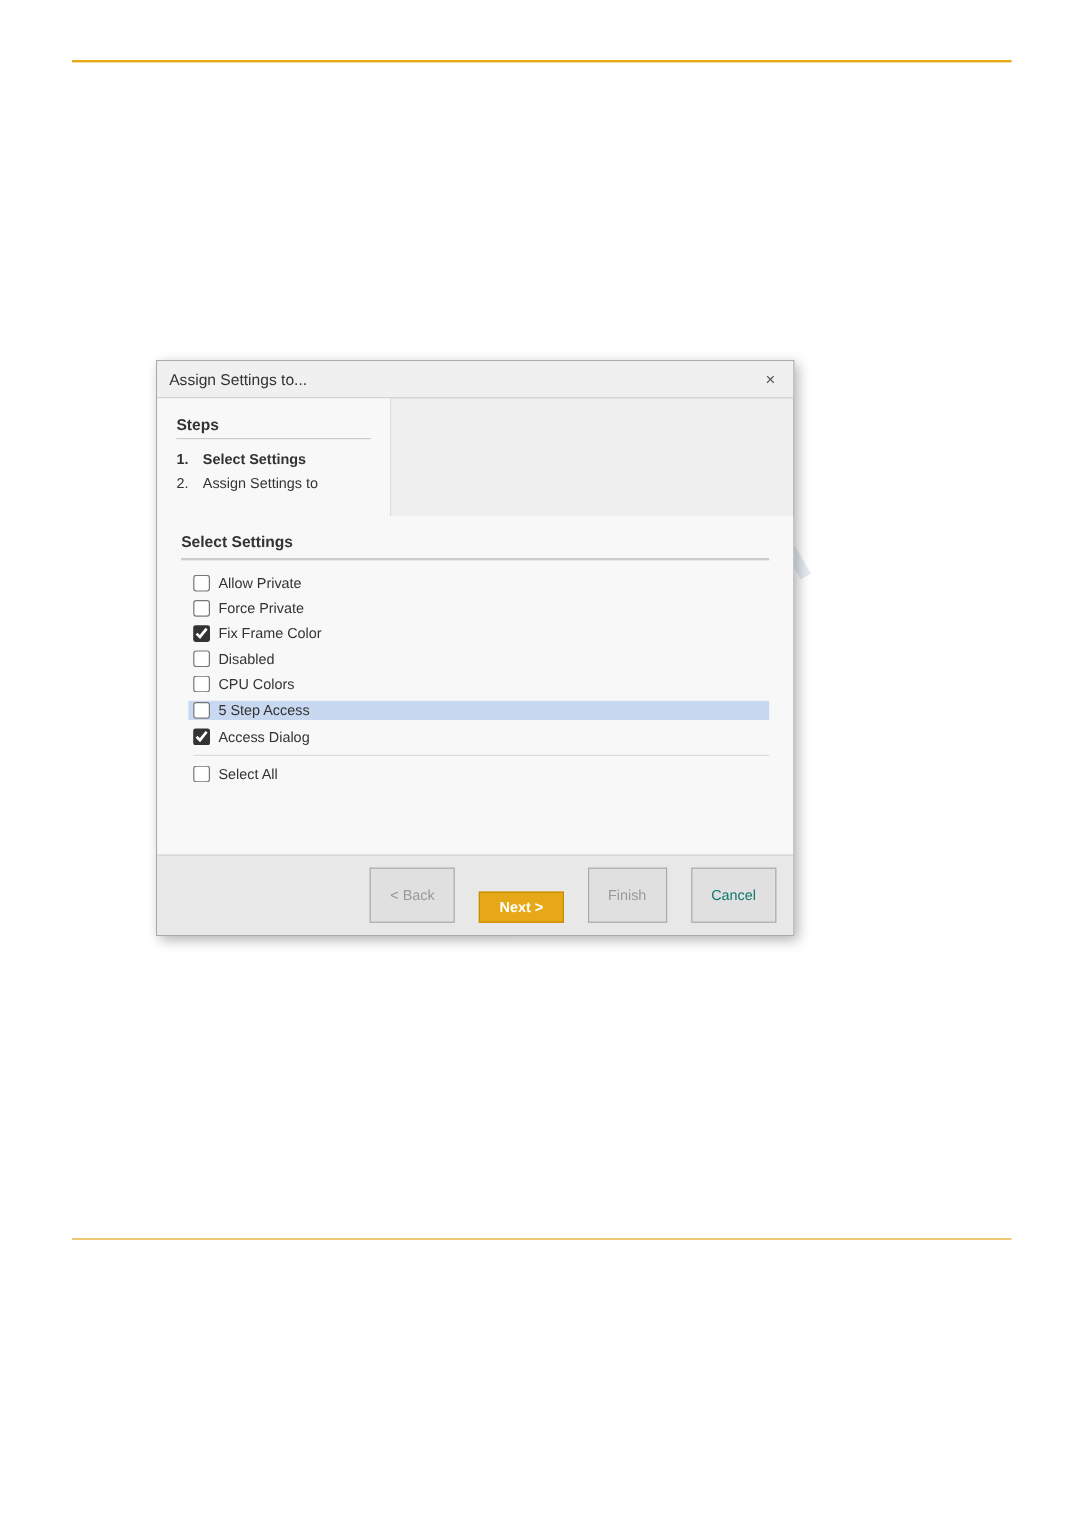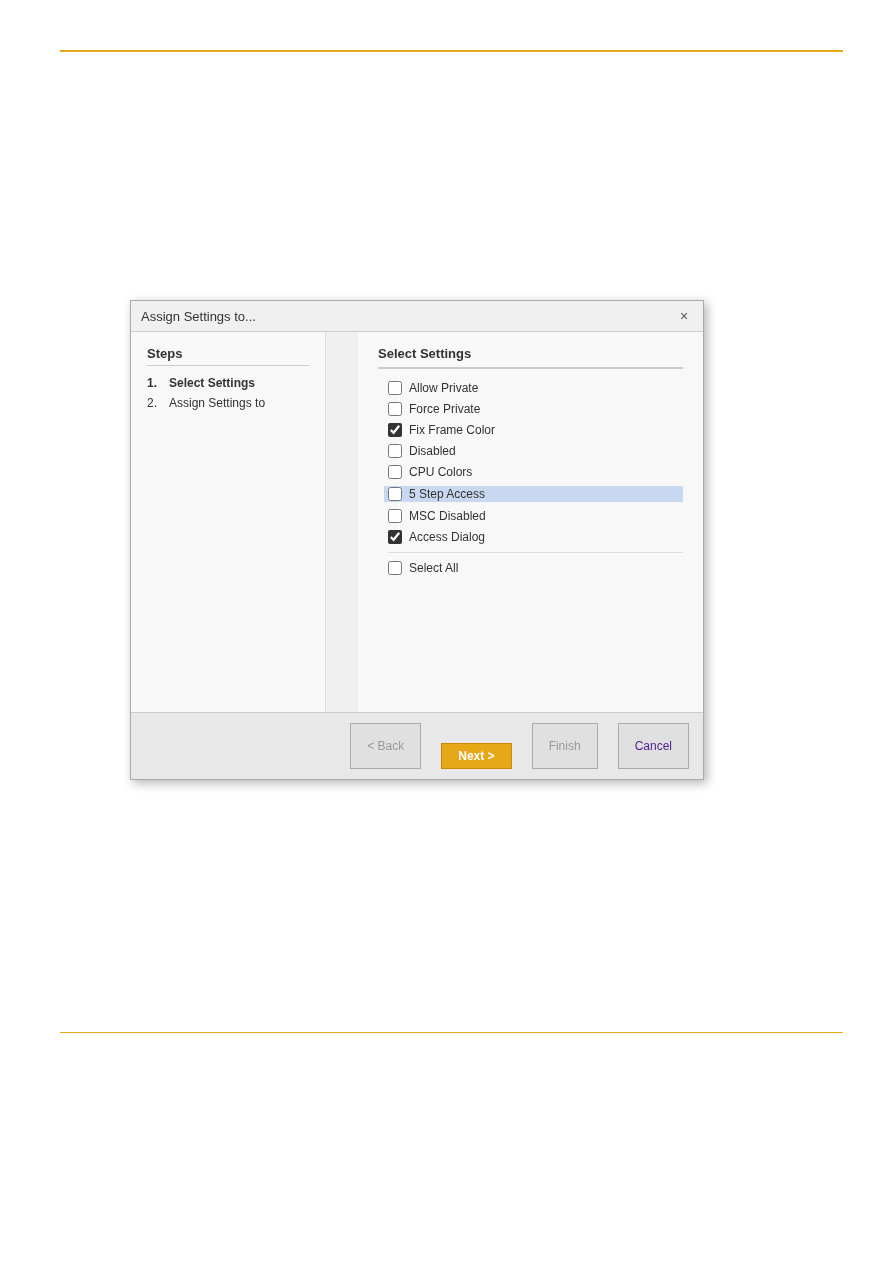--- a/index.html
+++ b/index.html
@@ -47,21 +47,21 @@
       white-space: nowrap;
       pointer-events: none;
       z-index: 0;
     }
 
     
     .dialog-wrapper {
       position: absolute;
       top: 300px;
       left: 130px;
-      width: 574px;
+      width: 532px;
       background: #f0f0f0;
       border: 1px solid #aaa;
       box-shadow: 3px 3px 10px rgba(0,0,0,0.3);
       z-index: 10;
     }
 
     
     .dialog-titlebar {
       display: flex;
       align-items: center;
@@ -87,23 +87,22 @@
       color: #555;
       display: flex;
       align-items: center;
       justify-content: center;
       line-height: 1;
     }
 
     
     .dialog-body {
       display: flex;
-      flex-direction: row;
+      flex-direction: column;
       min-height: 380px;
-      gap: 32px;
     }
 
     
     .steps-panel {
       width: 195px;
       background: #f8f8f8;
       border-right: 1px solid #ddd;
       padding: 14px 16px;
     }
 
@@ -212,21 +211,21 @@
       background: #e8e8e8;
       border-top: 1px solid #ccc;
     }
 
     .btn {
       padding: 5px 16px;
       font-size: 12px;
       border: 1px solid #aaa;
       cursor: pointer;
       background: #e0e0e0;
-      color: #4c1d95;
+      color: #0f766e;
       min-width: 60px;
       text-align: center;
     }
 
     .btn-next {
       background: #e6a817;
       border-color: #c88a00;
       color: #fff;
       font-weight: bold;
       margin-top: 20px;
@@ -309,24 +308,20 @@
           <input type="checkbox" style="accent-color: rgb(230, 168, 23);">
           <span>CPU Colors</span>
         </label>
 
         <label class="checkbox-item step-access">
           <input type="checkbox" style="">
           <span>5 Step Access</span>
         </label>
 
 
-        <label class="checkbox-item">
-          <input type="checkbox" style="">
-          <span>MSC Disabled</span>
-        </label>
 
         <label class="checkbox-item">
           <input type="checkbox" checked="" style="">
           <span>Access Dialog</span>
         </label>
 
       </div>
 
       <div class="divider-line"></div>
 

